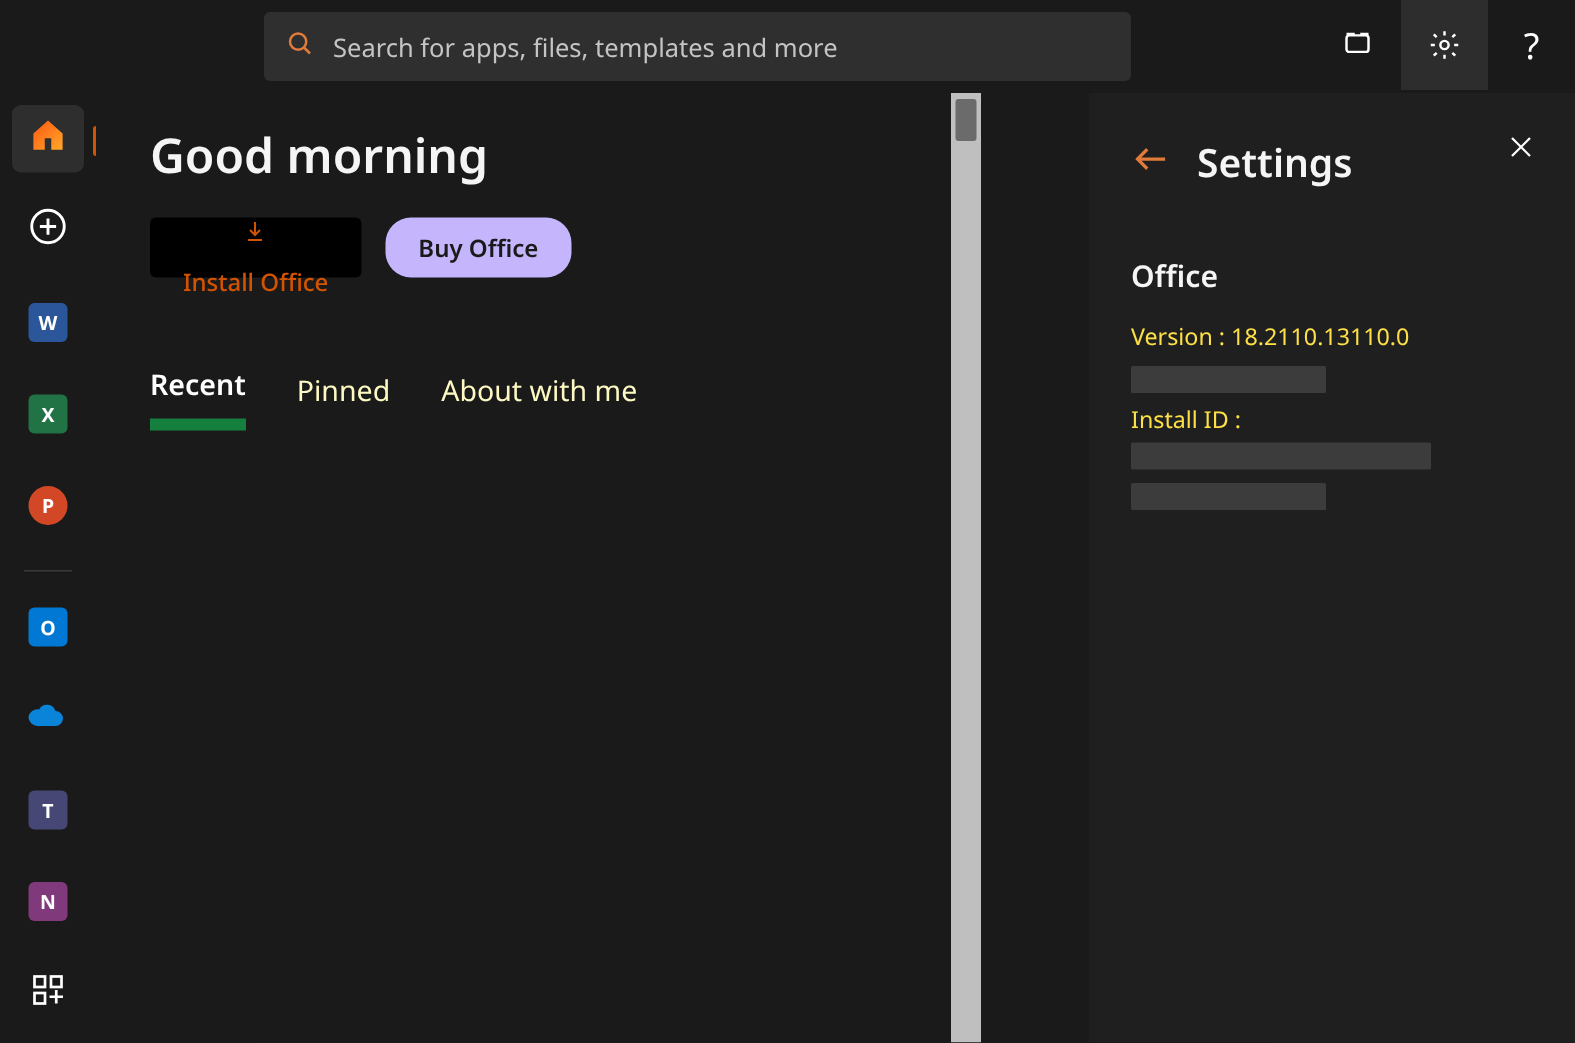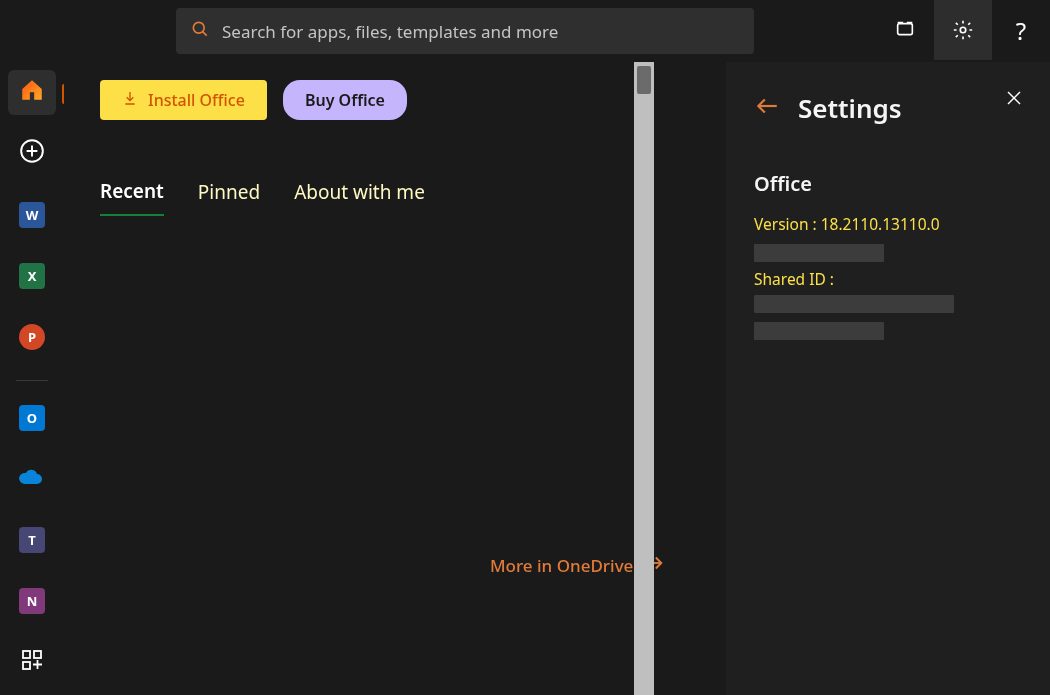--- a/index.html
+++ b/index.html
@@ -82,36 +82,36 @@
   .cta-row {
     display: flex; gap: 16px; margin: 20px 0 0 36px;
   }
   .btn {
     height: 40px; padding: 0 22px; border-radius: 4px;
     display: inline-flex; align-items: center; gap: 10px;
     font-size: 16px; font-weight: 500; cursor: pointer; border: none;
     font-family: inherit;
   }
   .btn-install {
-    background: #fde047; color: #d35400;
+    background: #000000; color: #d35400; flex-direction: column;
   }
   .btn-install svg { width: 16px; height: 16px; }
   .btn-buy {
     background: #c4b5fd; color: #1a1a1a; font-weight: 600; border-radius: 17px;
   }
 
   .tabs {
     display: flex; align-items: center; gap: 34px;
     margin: 58px 0 0 36px;
   }
   .tab {
     font-size: 19px; color: #fef9c3; padding-bottom: 10px; cursor: pointer;
   }
   .tab.active {
-    color: #fff; font-weight: 600; border-bottom: 2px solid #15803d;
+    color: #fff; font-weight: 600; border-bottom: 8px solid #15803d;
   }
   .upload-icon {
     margin-left: auto; margin-right: 58px; cursor: pointer;
     display:flex; align-items:center;
   }
   .upload-icon svg { width: 20px; height: 20px; }
 
   .more-link {
     position: absolute; left: 426px; top: 492px;
     color: #e07b3a; font-size: 17px; display: flex; align-items: center; gap: 10px;
@@ -262,20 +262,21 @@
           <rect x="14" y="3" width="7" height="7"></rect>
         <rect x="3" y="14" width="7" height="7"></rect>
           <path d="M17.5 12v9M13 16.5h9"></path>
       </svg>
     </span>
   </div>
 </div>
 
 <div class="main">
 
+  <h1 class="greeting">Good morning</h1>
 
   <div class="cta-row">
     <button class="btn btn-install">
       <span>
         <svg viewBox="0 0 24 24" fill="none" stroke="#d35400" stroke-width="2">
           <path d="M12 3v12M7 11l5 5 5-5M5 21h14"></path>
         </svg>
       </span>
       <span>Install Office</span>
     </button>
@@ -290,29 +291,20 @@
     <div class="tab">About with me</div>
     <div class="upload-icon">
       <span>
         <svg viewBox="0 0 24 24" fill="none" stroke="#e07b3a" stroke-width="2">
           <path d="M12 19V6M7 11l5-5 5 5M5 4h14"></path>
         </svg>
       </span>
     </div>
   </div>
 
-  <div class="more-link">
-    <span>More in OneDrive</span>
-    <span>
-      <svg viewBox="0 0 24 24" fill="none" stroke="#e07b3a" stroke-width="2">
-        <line x1="3" y1="12" x2="20" y2="12"></line>
-          <polyline points="14 6 20 12 14 18"></polyline>
-      </svg>
-    </span>
-  </div>
 </div>
 
 <div class="scroll-strip">
   <div class="thumb"></div>
 </div>
 
 <div class="panel">
   <div class="panel-head">
     <span class="back">
       <span>
@@ -340,21 +332,21 @@
       <span>Version :</span>
       <span> </span>
       <span>18.2110.13110.0</span>
     </div>
 
     <div class="kvrow">
       <span class="redact w2"></span>
     </div>
 
     <div class="kvrow">
-      <span>Shared ID :</span>
+      <span>Install ID :</span>
       <span> </span>
       <span class="redact w3"></span>
     </div>
     <div class="kvrow">
       <span class="redact w4"></span>
     </div>
   </div>
 </div>
 
 </body></html>

